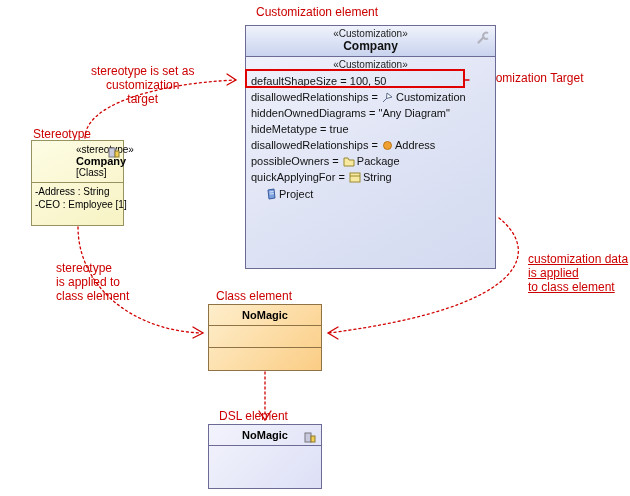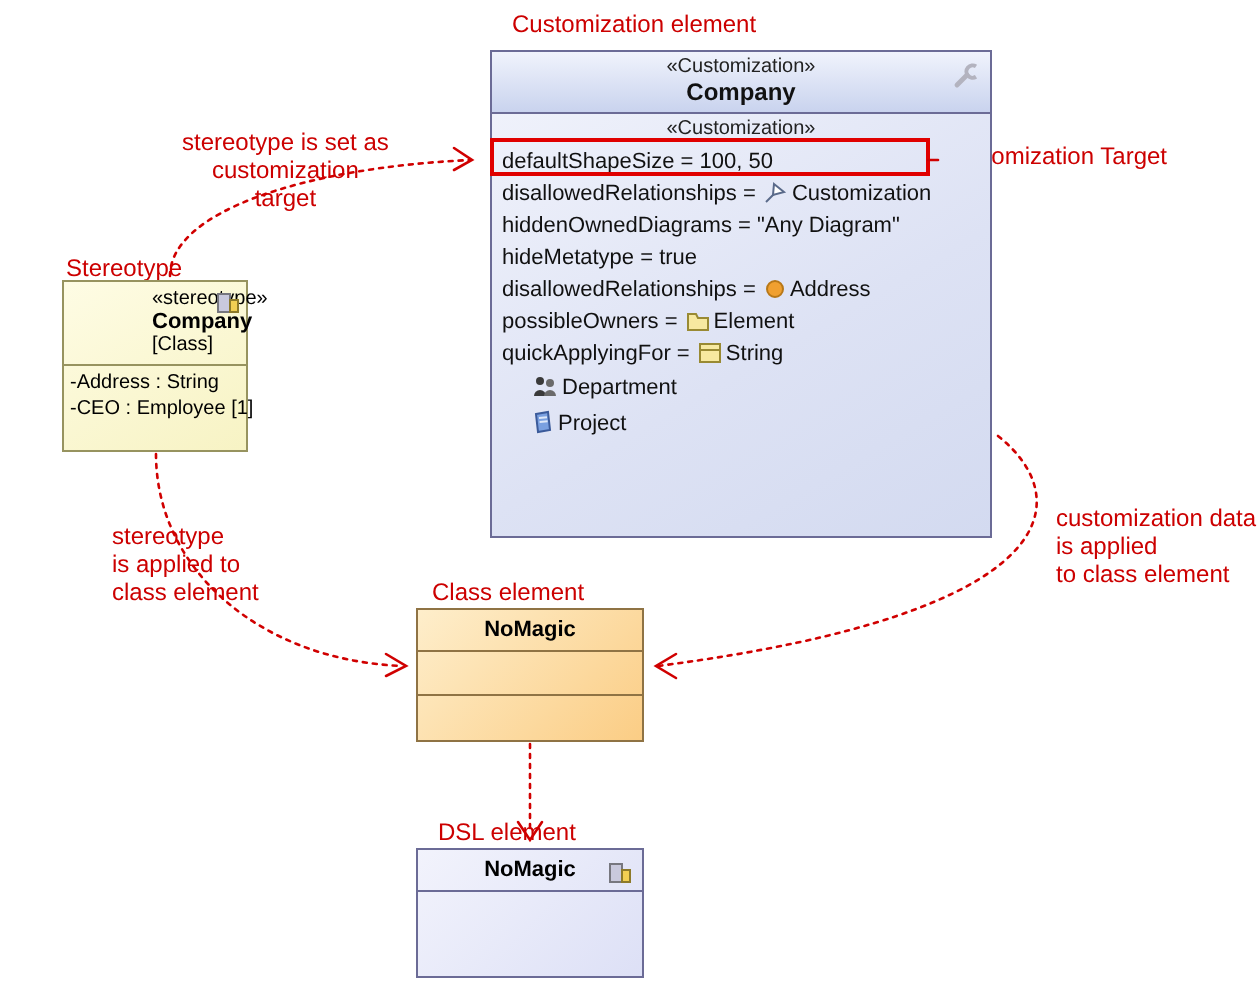--- a/index.html
+++ b/index.html
@@ -63,21 +63,21 @@
 
   <div class="red-label" style="left:233px; top:5px;">Customization element</div>
   <div class="red-label" style="left:448px; top:71px;">Customization Target</div>
   <div class="red-label" style="left:10px; top:127px;">Stereotype</div>
   <div class="red-label" style="left:68px; top:64px;text-align:center;">stereotype is set as
 customization
 target</div>
   <div class="red-label" style="left:33px; top:261px;">stereotype
 is applied to
 class element</div>
-  <div class="red-label" style="left:505px; top:252px;">customization data
+  <div class="red-label" style="left:505px; top:252px;text-decoration:underline;">customization data
 is applied
 to class element</div>
   <div class="red-label" style="left:193px; top:289px;text-align:right;">Class element</div>
   <div class="red-label" style="left:196px; top:409px;">DSL element</div>
 
   <div id="customization-box">
     <div class="cust-header">
       <div class="kw">«Customization»</div>
       <div class="nm">Company</div>
       <span class="wrench"><svg width="14" height="14">
@@ -92,31 +92,25 @@
               <line x1="1" y1="10" x2="6" y2="5" stroke="#5a6a8a"></line>
               <polygon points="5,1 10,5 4.5,6.5" fill="#fff" stroke="#5a6a8a"></polygon>
             </svg></span><span>Customization</span></div>
       <div class="prow"><span>hiddenOwnedDiagrams = "Any Diagram"</span></div>
       <div class="prow"><span>hideMetatype = true</span></div>
       <div class="prow"><span>disallowedRelationships = </span><span class="ic"><svg width="11" height="11">
               <circle cx="5.5" cy="5.5" r="4" fill="#f0a030" stroke="#b87818"></circle>
             </svg></span><span>Address</span></div>
       <div class="prow"><span>possibleOwners = </span><span class="ic"><svg width="12" height="11">
               <path d="M1 4 L1 2 L5 2 L6 4 L11 4 L11 10 L1 10 Z" fill="#f7e9a0" stroke="#998a33"></path>
-            </svg></span><span>Element</span></div>
+            </svg></span><span>Package</span></div>
       <div class="prow"><span>quickApplyingFor = </span><span class="ic"><svg width="12" height="11">
               <rect x="1" y="1" width="10" height="9" fill="#f7e9a0" stroke="#998a33"></rect>
               <line x1="1" y1="4" x2="11" y2="4" stroke="#998a33"></line>
             </svg></span><span>String</span></div>
-      <div class="prow big"><span class="ic"><svg width="13" height="12">
-              <circle cx="4" cy="3.5" r="2" fill="#3a3a3a"></circle>
-              <path d="M1 11 a3 3 0 0 1 6 0 Z" fill="#3a3a3a"></path>
-              <circle cx="9" cy="4.5" r="2" fill="#6a6a6a"></circle>
-              <path d="M6 11 a3 3 0 0 1 6 0 Z" fill="#6a6a6a"></path>
-            </svg></span><span>Department</span></div>
       <div class="prow big"><span class="ic"><svg width="11" height="12">
               <path d="M2 2 L8 1 L9 10 L3 11 Z" fill="#7aa0e0" stroke="#3a5a9a"></path>
               <line x1="3.5" y1="4" x2="7.5" y2="3.6" stroke="#dfe8f8"></line>
               <line x1="3.8" y1="6" x2="7.8" y2="5.6" stroke="#dfe8f8"></line>
             </svg></span><span>Project</span></div>
     </div>
     <div class="hl-rect"></div>
   </div>
 
   <div id="stereotype-box">

